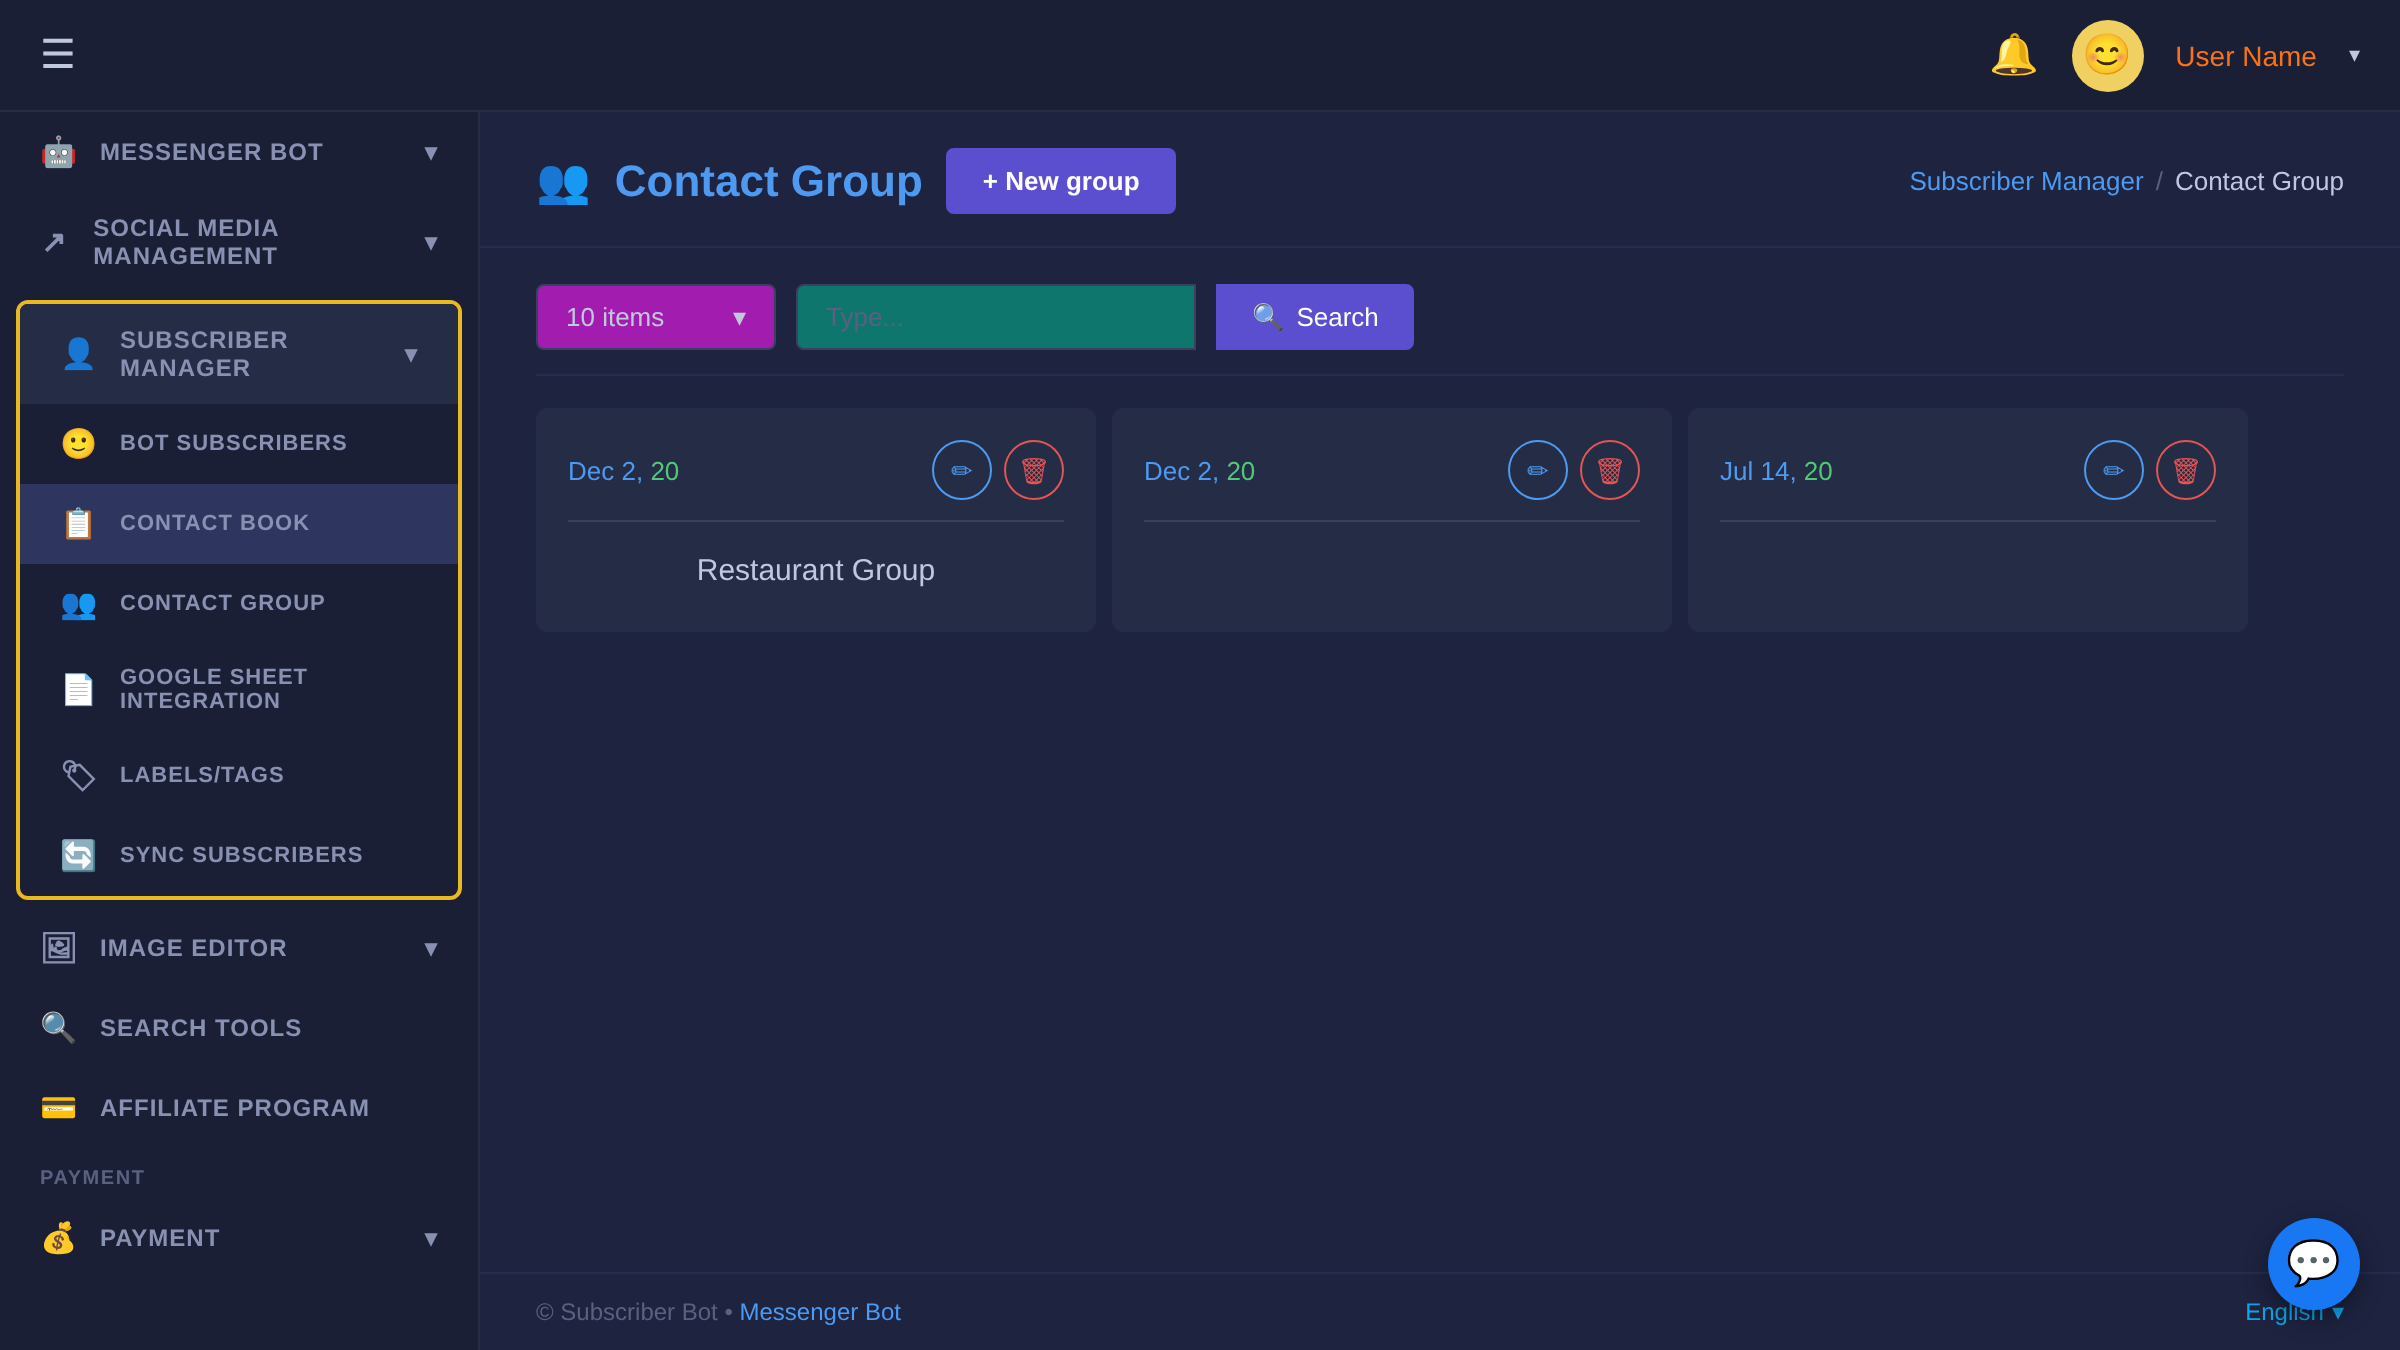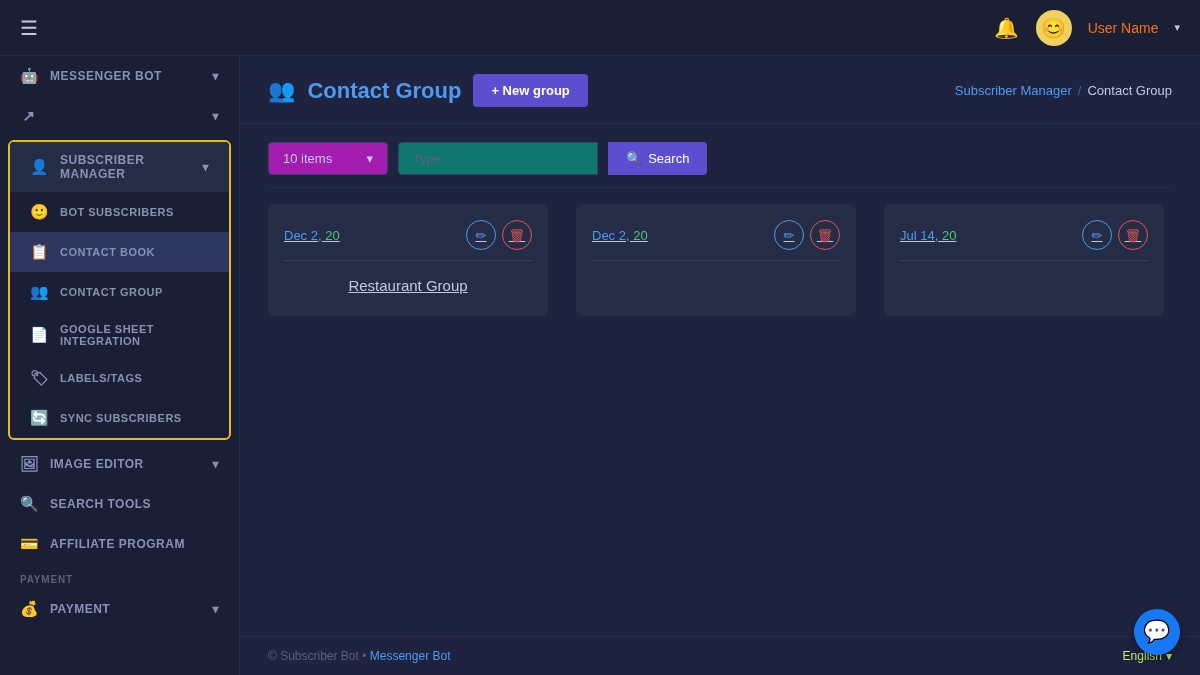--- a/index.html
+++ b/index.html
@@ -239,24 +239,23 @@
     
     .divider {
       border: none;
       border-top: 1px solid #252c50;
       margin: 0 28px 16px;
     }
 
     
     .cards-grid {
       display: flex;
-      gap: 28px;
+      gap: 8px;
       padding: 0 28px;
       flex-wrap: wrap;
-      text-decoration: underline;
     }
     .contact-card {
       background: #252c45;
       border-radius: 6px;
       width: 280px;
       padding: 16px;
       display: flex;
       flex-direction: column;
       gap: 10px;
     }
@@ -312,21 +311,21 @@
       align-items: center;
       justify-content: space-between;
       font-size: 12px;
       color: #5a6080;
       border-top: 1px solid #252c50;
     }
     .footer a { color: #4e9af1; text-decoration: none; }
     .lang-btn {
       background: none;
       border: none;
-      color: #bef264;
+      color: #0ea5e9;
       font-size: 12px;
       cursor: pointer;
       display: flex;
       align-items: center;
       gap: 4px;
     }
 
     
     .chat-bubble {
       position: fixed;
@@ -363,20 +362,21 @@
   <nav class="sidebar">
 
     <div class="sidebar-item">
       <span class="sidebar-icon">🤖</span>
       <span>MESSENGER BOT</span>
       <span class="chevron">▾</span>
     </div>
 
     <div class="sidebar-item">
       <span class="sidebar-icon">↗</span>
+      <span>SOCIAL MEDIA MANAGEMENT</span>
       <span class="chevron">▾</span>
     </div>
 
     <div class="sub-manager-group">
 
       <div class="sidebar-item" style="background:#252c45;">
         <span class="sidebar-icon">👤</span>
         <span>SUBSCRIBER MANAGER</span>
         <span class="chevron">▾</span>
       </div>

